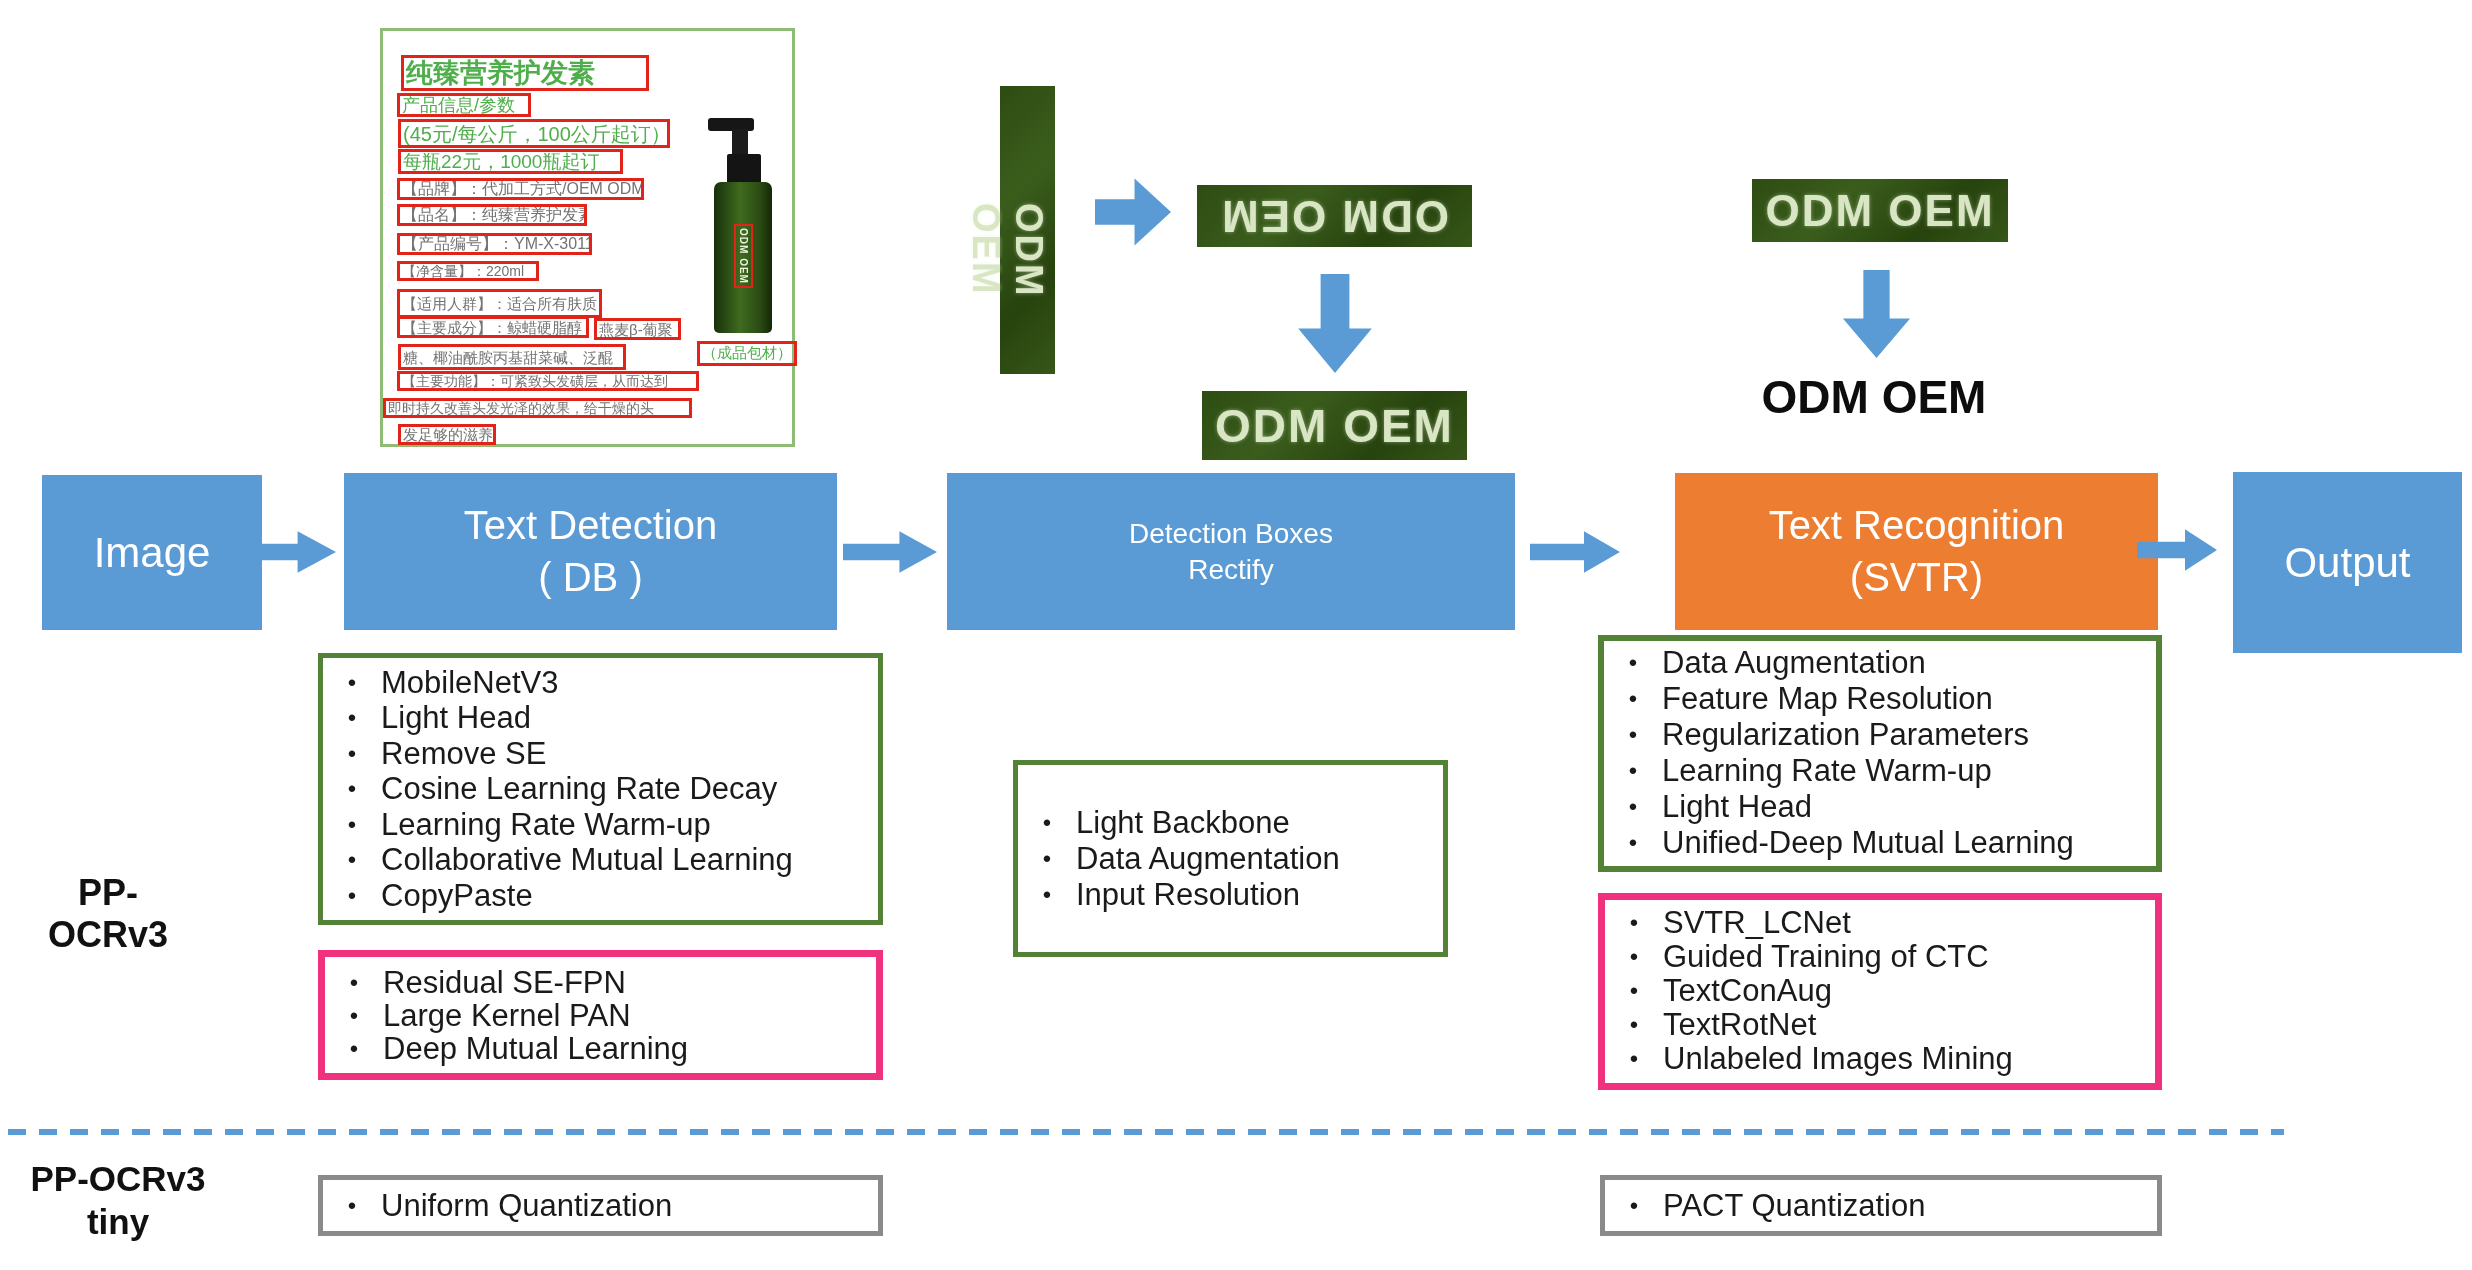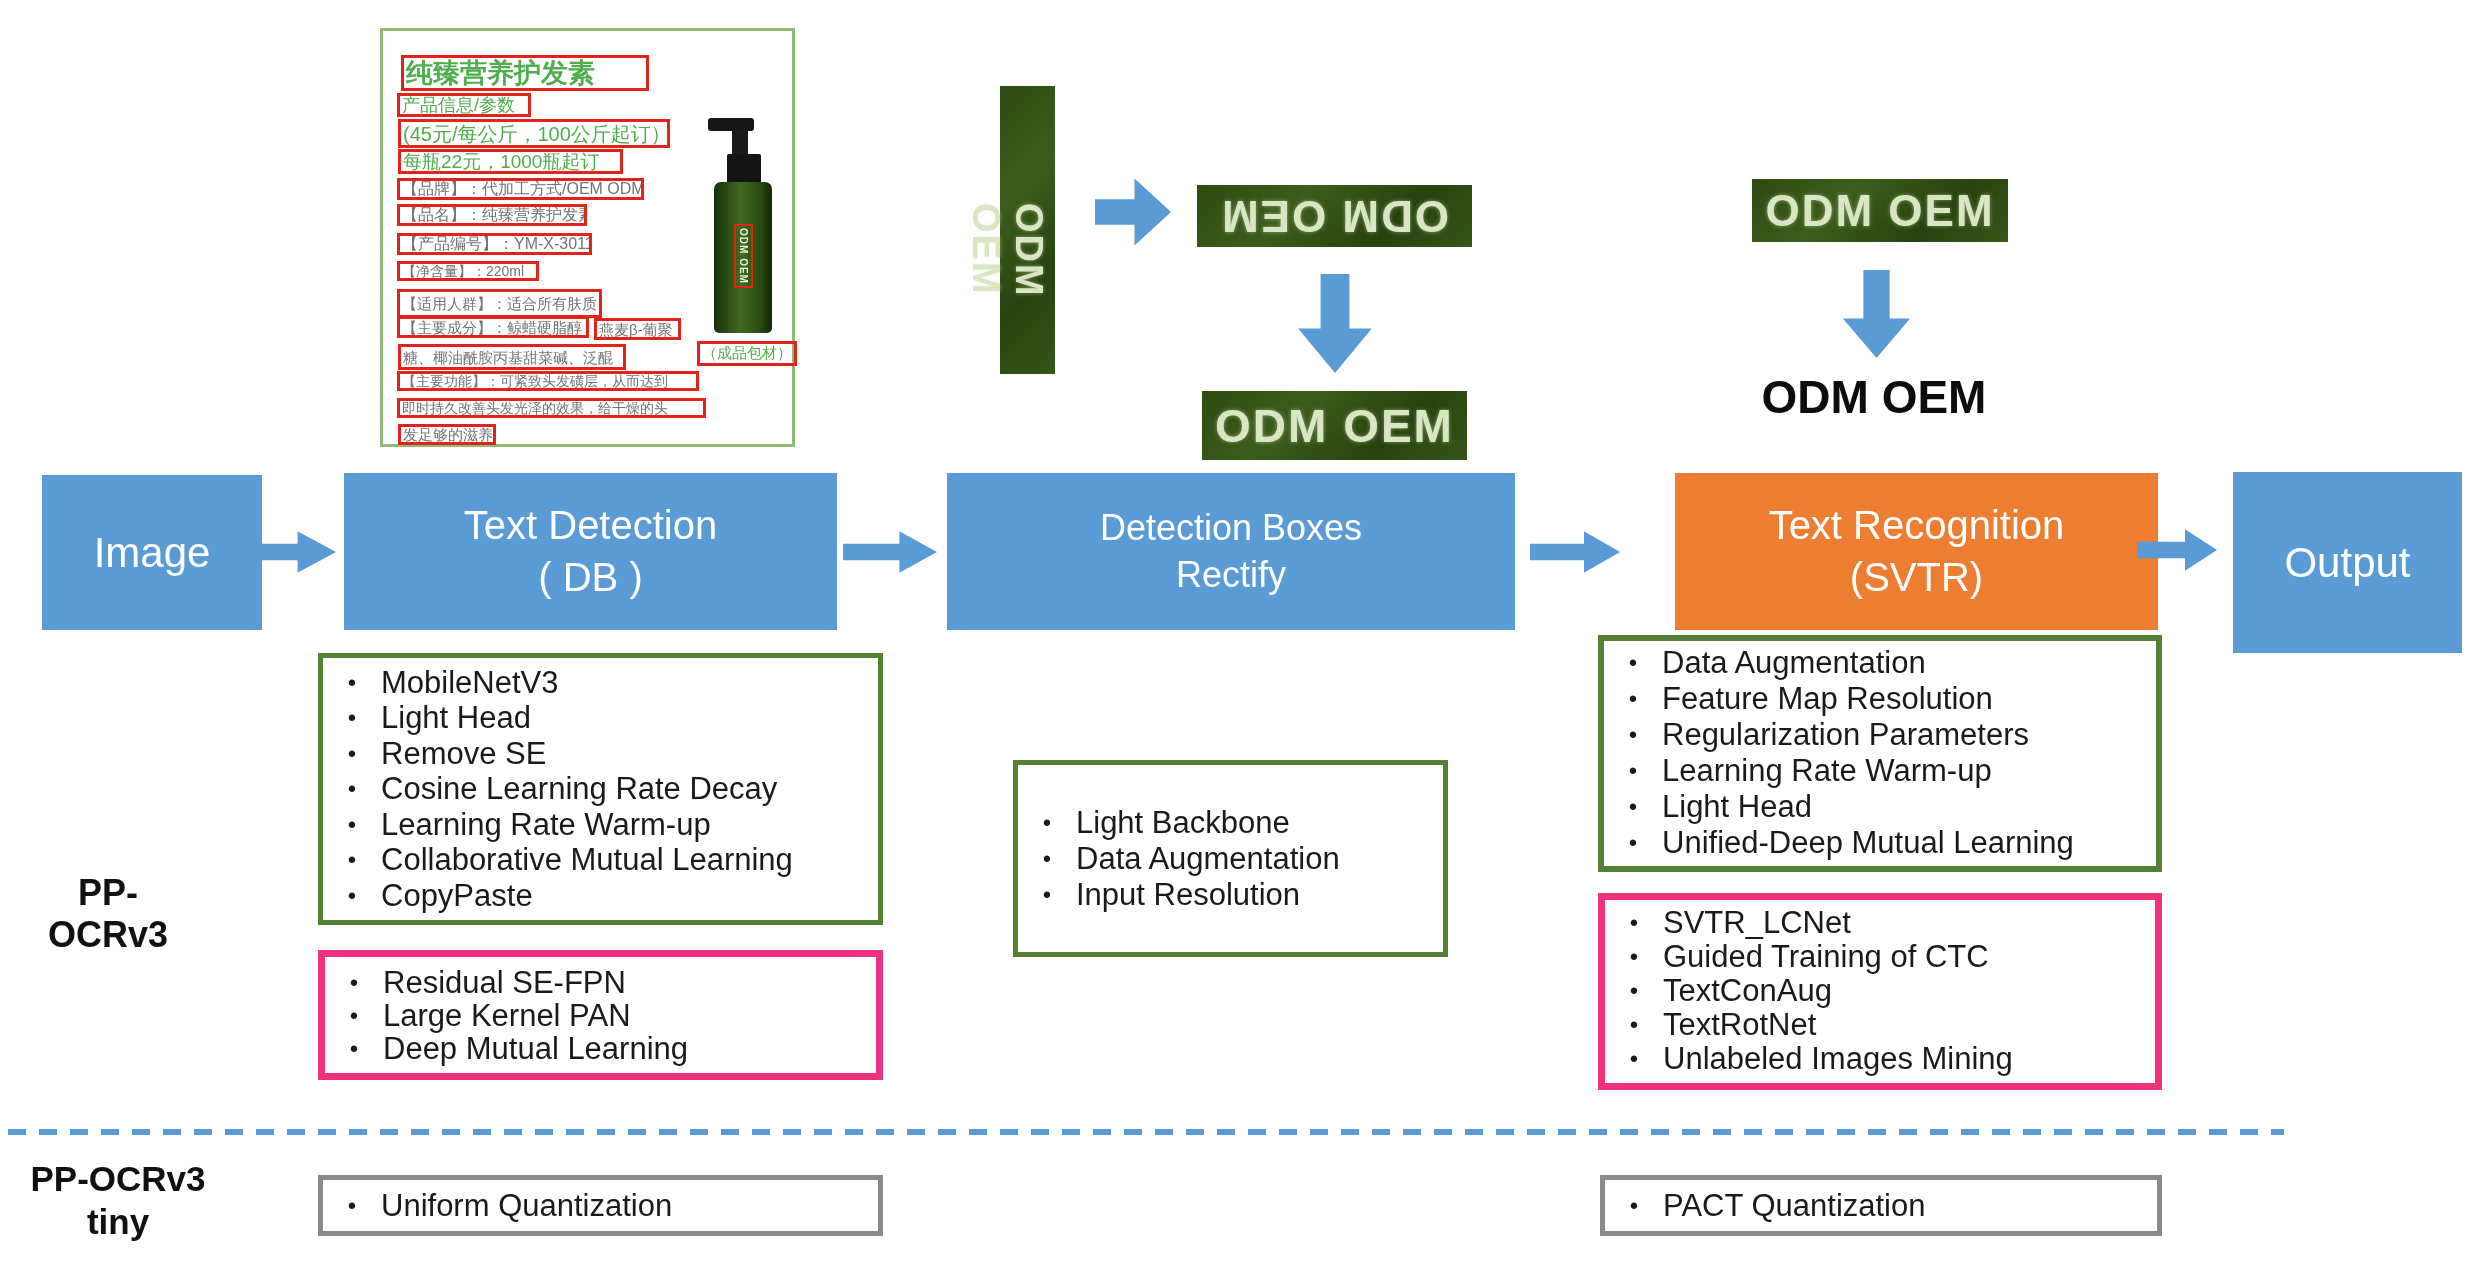--- a/index.html
+++ b/index.html
@@ -7,21 +7,21 @@
           font-family:"Liberation Sans", sans-serif;}
   .abs{position:absolute;}
 
   
   .flow-box{position:absolute;display:flex;flex-direction:column;align-items:center;justify-content:center;
             color:#ffffff;font-weight:400;text-align:center;line-height:1.28;}
   .blue{background:#5B9BD5;}
   .orange{background:#ED7D31;}
   #box-image{left:10px;top:475px;width:220px;height:155px;font-size:42px;margin-left:32px;}
   #box-det{left:344px;top:473px;width:493px;height:157px;font-size:40px;}
-  #box-rect{left:947px;top:473px;width:568px;height:157px;font-size:36px;}
+  #box-rect{left:947px;top:473px;width:568px;height:157px;font-size:28px;}
   #box-rec{left:1635px;top:473px;width:483px;height:157px;font-size:40px;margin-left:40px;}
   #box-out{left:2233px;top:472px;width:229px;height:181px;font-size:42px;}
 
   
   .barrow{position:absolute;background:#5B9BD5;}
   .arrow-right{clip-path:polygon(0% 31%,60% 31%,60% 3%,100% 50%,60% 97%,60% 69%,0% 69%);}
   .arrow-right-big{clip-path:polygon(0% 34%,52% 34%,52% 8%,100% 50%,52% 92%,52% 66%,0% 66%);}
   .arrow-down{clip-path:polygon(32% 0%,68% 0%,68% 55%,96% 55%,50% 100%,4% 55%,32% 55%);}
   #a1{left:240px;top:530px;width:96px;height:44px;}
   #a2{left:843px;top:530px;width:94px;height:44px;}
@@ -58,21 +58,21 @@
   .cl3{left:15px;top:118px;width:225px;height:25px;font-size:19px;}
   .cl4{left:14px;top:147px;width:247px;height:22px;font-size:16px;}
   .cl5{left:14px;top:173px;width:190px;height:22px;font-size:16px;}
   .cl6{left:14px;top:202px;width:195px;height:22px;font-size:16px;}
   .cl7{left:14px;top:230px;width:142px;height:20px;font-size:14px;}
   .cl8{left:14px;top:258px;width:205px;height:29px;font-size:15px;}
   .cl9{left:14px;top:285px;width:192px;height:22px;font-size:15px;}
   .cl10{left:211px;top:287px;width:87px;height:22px;font-size:15px;}
   .cl11{left:15px;top:313px;width:228px;height:26px;font-size:15px;}
   .cl12{left:14px;top:340px;width:302px;height:20px;font-size:14px;}
-  .cl13{left:14px;top:367px;width:309px;height:20px;font-size:14px;}
+  .cl13{left:0;top:367px;width:309px;height:20px;font-size:14px;}
   .cl14{left:15px;top:393px;width:98px;height:21px;font-size:15px;}
   #pkg-label{position:absolute;left:317px;top:313px;width:100px;height:25px;border:3px solid #e2231a;
              box-sizing:border-box;color:#4fae4c;font-size:15px;display:flex;align-items:center;justify-content:center;
              white-space:nowrap;}
   
   .bottle-part{position:absolute;}
   #bottle-arm{left:328px;top:90px;width:46px;height:13px;background:#161616;border-radius:3px;}
   #bottle-stem{left:352px;top:101px;width:16px;height:28px;background:#1b1b1b;}
   #bottle-cap{left:347px;top:126px;width:34px;height:30px;background:#141414;border-radius:2px;}
   #bottle-body{left:334px;top:154px;width:58px;height:151px;border-radius:7px 7px 5px 5px;

